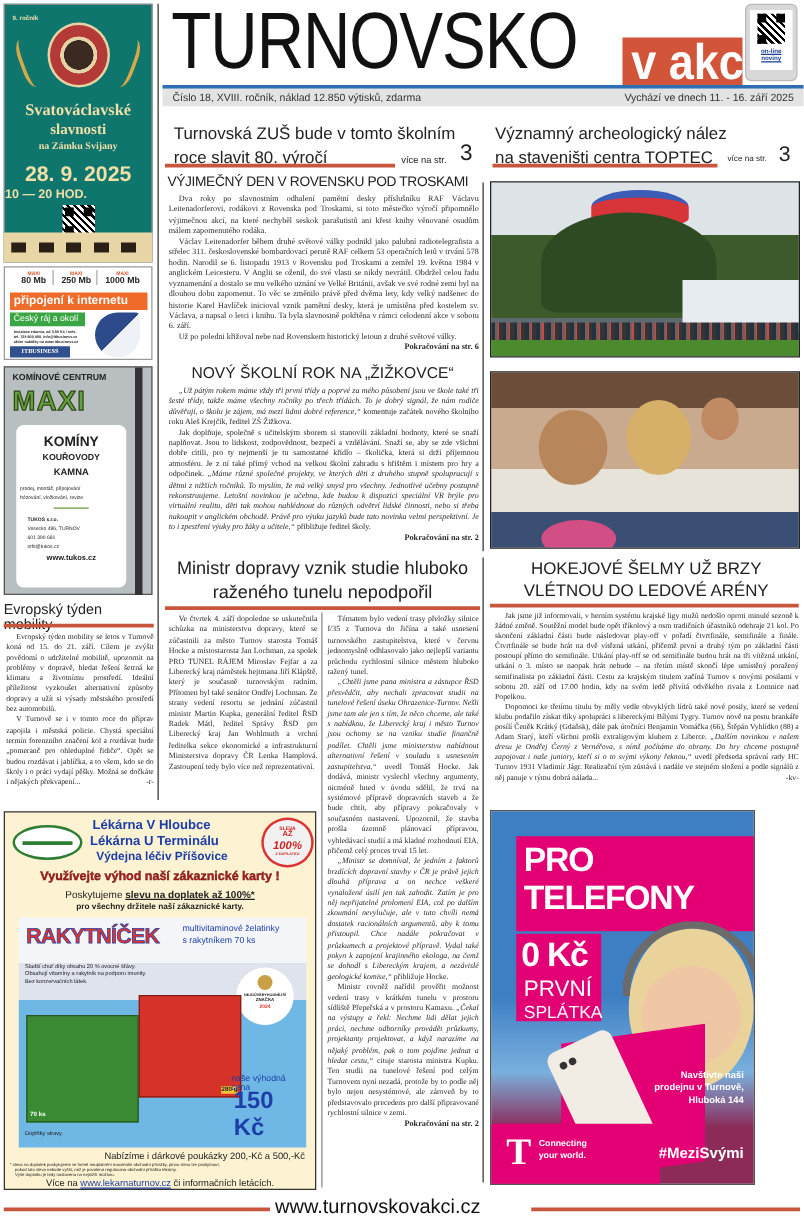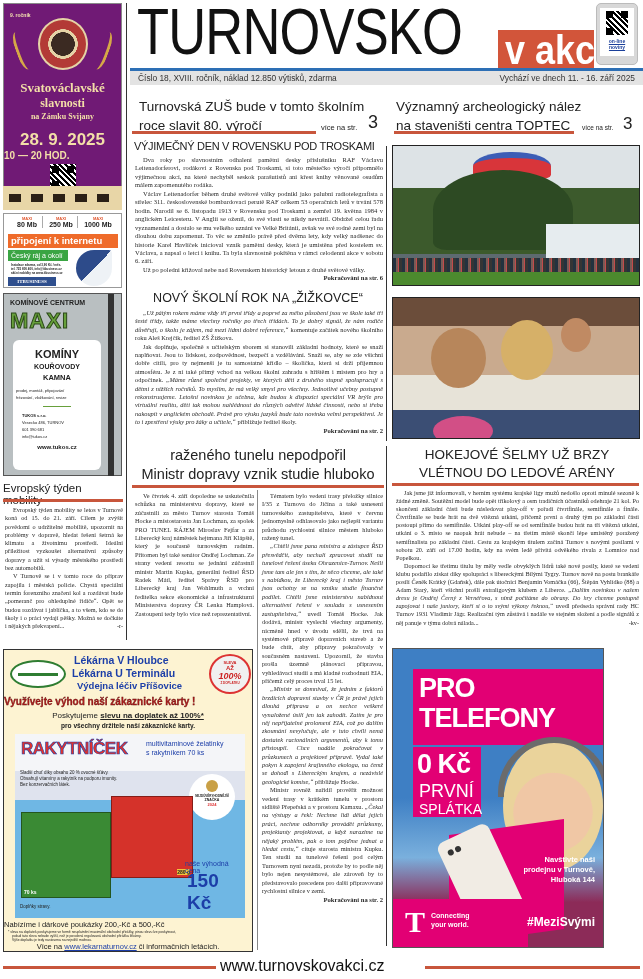--- a/index.html
+++ b/index.html
@@ -14,21 +14,21 @@
 
 #mast-title{left:137px;top:-6px;font-size:64px;letter-spacing:-1px;color:#111;font-family:"Liberation Sans",sans-serif;font-weight:normal;transform:scaleX(0.82);transform-origin:left top;line-height:76px}
 #vakci-box{left:498px;top:30px;width:96px;height:38px;background:#d2553a}
 #vakci-text{left:505px;top:28px;font-size:40px;font-weight:bold;color:#fff;font-family:"Liberation Sans",sans-serif;line-height:44px;transform:scaleX(0.9);transform-origin:left top}
 #blue-bar{left:130px;top:68px;width:513px;height:3px;background:#2d6fb5}
 #info-bar{left:130px;top:71px;width:513px;height:14px;background:#e3e3e3;font-size:8.4px;line-height:14px;color:#333}
 .tablet{left:596px;top:3px;width:42px;height:62px;background:#d8d8d8;border-radius:5px;border:1px solid #bbb}
 .tablet-screen{left:600px;top:8px;width:34px;height:48px;background:#fff}
 .qr{background:repeating-linear-gradient(90deg,#000 0 2px,#fff 2px 3px),#000}
 
-.ad1{left:3px;top:3px;width:119px;height:207px;background:#701a75;border:1px solid #888}
+.ad1{left:3px;top:3px;width:119px;height:207px;background:#0f766e;border:1px solid #888}
 .ad1-bottom{left:3px;top:186px;width:119px;height:24px;background:#e8d6a7}
 .ad2{left:3px;top:213px;width:119px;height:75px;border:1px solid #999;background:#fff}
 .ad3{left:3px;top:293px;width:119px;height:183px;border:1px solid #555;background:#b9bfc1}
 .mob-title{left:3px;top:482px;width:120px;font-size:11.5px;font-family:"Liberation Sans",sans-serif;color:#222}
 .vert{width:1px;background:#333}
 .headline{font-family:"Liberation Sans",sans-serif;color:#222}
 </style>
 </head>
 <body>
 
@@ -163,22 +163,22 @@
   <div style="position:absolute;left:0;top:112px;width:248px;height:14px;background:repeating-linear-gradient(90deg,#23323f 0 3px,#7a5b56 3px 5px,#c34b4b 5px 6px,#353535 6px 9px)"></div>
 </div>
 <div class="abs" style="left:392px;top:297px;width:248px;height:142px;border:1px solid #222;overflow:hidden;background:linear-gradient(#6b4d3a 0 20%,#c9aa8e 20% 55%,#e7e3d8 55% 80%,#3b4e74 80%)">
   <div style="position:absolute;left:38px;top:30px;width:55px;height:60px;border-radius:50%;background:#b7865b"></div>
   <div style="position:absolute;left:108px;top:22px;width:52px;height:60px;border-radius:50%;background:#d6b068"></div>
   <div style="position:absolute;left:168px;top:20px;width:30px;height:34px;border-radius:50%;background:#c08a63"></div>
   <div style="position:absolute;left:40px;top:118px;width:60px;height:30px;border-radius:50%;background:#d24f86"></div>
 </div>
 
 <div class="abs headline" style="left:130px;top:446px;width:256px;text-align:center;font-size:14.5px;line-height:19px">
+  <div>Ministr dopravy vznik studie hluboko</div>
   <div>raženého tunelu nepodpořil</div>
-  <div>Ministr dopravy vznik studie hluboko</div>
 </div>
 <div class="abs redline" style="left:132px;top:485px;width:252px;height:3px"></div>
 <div class="abs body-text" style="left:135px;top:492px;width:119px;font-size:6.3px;line-height:8.4px">
   <p>Ve čtvrtek 4. září dopoledne se uskutečnila schůzka na ministerstvu dopravy, které se zúčastnili za město Turnov starosta Tomáš Hocke a místostarosta Jan Lochman, za spolek PRO TUNEL RÁJEM Miroslav Fejfar a za Liberecký kraj náměstek hejtmana Jiří Klápště, který je současně turnovským radním. Přítomen byl také senátor Ondřej Lochman. Ze strany vedení resortu se jednání zúčastnil ministr Martin Kupka, generální ředitel ŘSD Radek Mátl, ředitel Správy ŘSD pro Liberecký kraj Jan Wohlmuth a vrchní ředitelka sekce ekonomické a infrastrukturní Ministerstva dopravy ČR Lenka Hamplová. Zastoupení tedy bylo více než reprezentativní.</p>
 </div>
 <div class="abs vert" style="left:257px;top:490px;height:150px;background:#888"></div>
 <div class="abs body-text" style="left:262px;top:492px;width:121px;font-size:6.3px;line-height:8.4px">
   <p>Tématem bylo vedení trasy přeložky silnice I/35 z Turnova do Jičína a také usnesení turnovského zastupitelstva, které v červnu jednomyslně odhlasovalo jako nejlepší variantu průchodu rychlostní silnice městem hluboko ražený tunel.</p>
   <p><span class="ital">„Chtěli jsme pana ministra a zástupce ŘSD přesvědčit, aby nechali zpracovat studii na tunelové řešení úseku Ohrazenice-Turnov. Nešli jsme tam ale jen s tím, že něco chceme, ale také s nabídkou, že Liberecký kraj i město Turnov jsou ochotny se na vzniku studie finančně podílet. Chtěli jsme ministerstvu nabídnout alternativní řešení v souladu s usnesením zastupitelstva,“</span><span> uvedl Tomáš Hocke. Jak dodává, ministr vyslechl všechny argumenty, nicméně hned v úvodu sdělil, že trvá na systémové přípravě dopravních staveb a že bude chtít, aby přípravy pokračovaly v současném nastavení. Upozornil, že stavba prošla územně plánovací přípravou, vyhledávací studií a má kladné rozhodnutí EIA, přičemž celý proces trval 15 let.</span></p>
   <p><span class="ital">„Ministr se domníval, že jedním z faktorů brzdících dopravní stavby v ČR je právě jejich dlouhá příprava a on nechce veškeré vynaložené úsilí jen tak zahodit. Zatím je pro něj nepřijatelné prolomení EIA, což po dalším zkoumání nevylučuje, ale v tuto chvíli nemá dostatek racionálních argumentů, aby k tomu přistoupil. Chce nadále pokračovat v průzkumech a projektové přípravě. Vydal také pokyn k zapojení krajinného ekologa, na čemž se dohodl s Libereckým krajem, a nezávislé geologické komise,“</span><span> přibližuje Hocke.</span></p>
@@ -202,21 +202,21 @@
   <div style="position:absolute;left:14px;top:23px;width:40px;height:3px;background:#2f7d32"></div>
   <div style="position:absolute;left:70px;top:4px;font-size:10.5px;font-weight:bold;color:#1c3ea8;font-family:'Liberation Sans',sans-serif">Lékárna V Hloubce</div>
   <div style="position:absolute;left:68px;top:17px;font-size:10.5px;font-weight:bold;color:#1c3ea8;font-family:'Liberation Sans',sans-serif">Lékárna U Terminálu</div>
   <div style="position:absolute;left:73px;top:30px;font-size:9.5px;font-weight:bold;color:#1c3ea8;font-family:'Liberation Sans',sans-serif">Výdejna léčiv Příšovice</div>
   <div style="position:absolute;left:205px;top:4px;width:42px;height:40px;border-radius:50%;background:#f1f1f1;border:2px solid #d33;text-align:center;font-family:'Liberation Sans',sans-serif;font-weight:bold;color:#c22">
     <div style="font-size:4px;margin-top:4px">SLEVA</div>
     <div style="font-size:6px">AŽ</div>
     <div style="font-size:9px;font-style:italic">100%</div>
     <div style="font-size:3px">Z DOPLATKU</div>
   </div>
-  <div style="position:absolute;left:0;top:46px;width:248px;text-align:left;font-size:10px;font-weight:bold;color:#b01c1c;font-family:'Liberation Sans',sans-serif;-webkit-text-stroke:0.3px #5a0c0c">Využívejte výhod naší zákaznické karty !</div>
+  <div style="position:absolute;left:0;top:46px;width:248px;text-align:center;font-size:10px;font-weight:bold;color:#b01c1c;font-family:'Liberation Sans',sans-serif;-webkit-text-stroke:0.3px #5a0c0c">Využívejte výhod naší zákaznické karty !</div>
   <div style="position:absolute;left:0;top:61px;width:248px;text-align:center;font-size:8px;font-family:'Liberation Sans',sans-serif"><span>Poskytujeme </span><span style="font-weight:bold;text-decoration:underline">slevu na doplatek až 100%*</span></div>
   <div style="position:absolute;left:0;top:72px;width:248px;text-align:center;font-size:6.6px;font-weight:bold;font-family:'Liberation Sans',sans-serif">pro všechny držitele naší zákaznické karty.</div>
   <div style="position:absolute;left:11px;top:84px;width:230px;height:184px;background:linear-gradient(#f4f5f8 0 20%,#dfe3ee 20% 36%,#6fb7e4 36%)">
     <div style="position:absolute;left:6px;top:5px;font-size:17px;font-weight:bold;font-family:'Liberation Sans',sans-serif;color:#e4322b;-webkit-text-stroke:0.6px #1c3ea8;letter-spacing:-0.5px">RAKYTNÍČEK</div>
     <div style="position:absolute;left:131px;top:6px;font-size:7px;color:#1c3ea8;font-family:'Liberation Sans',sans-serif">multivitaminové želatinky</div>
     <div style="position:absolute;left:131px;top:15px;font-size:7px;color:#1c3ea8;font-family:'Liberation Sans',sans-serif">s rakytníkem 70 ks</div>
     <div style="position:absolute;left:5px;top:36px;font-size:4.5px;font-family:'Liberation Sans',sans-serif">Sladší chuť díky obsahu 20 % ovocné šťávy.</div>
     <div style="position:absolute;left:5px;top:42px;font-size:4.5px;font-family:'Liberation Sans',sans-serif">Obsahují vitamíny a rakytník na podporu imunity.</div>
     <div style="position:absolute;left:5px;top:48px;font-size:4.5px;font-family:'Liberation Sans',sans-serif">Bez konzervačních látek.</div>
     <div style="position:absolute;left:174px;top:40px;width:46px;height:46px;border-radius:50%;background:#fff;text-align:center;font-family:'Liberation Sans',sans-serif;font-weight:bold">
@@ -228,21 +228,21 @@
     <div style="position:absolute;left:6px;top:78px;width:90px;height:86px;background:#3a8a34;border:1px solid #24561f">
       <div style="position:absolute;left:2px;bottom:2px;font-size:5px;color:#fff;font-weight:bold;font-family:'Liberation Sans',sans-serif">70 ks</div>
     </div>
     <div style="position:absolute;left:96px;top:62px;width:82px;height:82px;background:#d5322a;border:1px solid #851d18">
       <div style="position:absolute;right:2px;bottom:2px;font-size:5px;color:#222;background:#f2c33b;font-weight:bold;font-family:'Liberation Sans',sans-serif">280 g</div>
     </div>
     <div style="position:absolute;left:5px;top:170px;font-size:4.5px;font-family:'Liberation Sans',sans-serif">Doplňky stravy.</div>
     <div style="position:absolute;left:170px;top:126px;font-size:7px;color:#1c3ea8;font-family:'Liberation Sans',sans-serif">naše výhodná cena</div>
     <div style="position:absolute;left:172px;top:136px;font-size:19px;font-weight:bold;color:#1c3ea8;font-family:'Liberation Sans',sans-serif">150 Kč</div>
   </div>
-  <div style="position:absolute;left:0;top:270px;width:285px;text-align:left;font-size:7.5px;font-family:'Liberation Sans',sans-serif">Nabízíme i dárkové poukázky 200,-Kč a 500,-Kč</div>
+  <div style="position:absolute;left:0;top:270px;width:240px;text-align:right;font-size:7.5px;font-family:'Liberation Sans',sans-serif">Nabízíme i dárkové poukázky 200,-Kč a 500,-Kč</div>
   <div style="position:absolute;left:4px;top:280px;font-size:3.4px;font-family:'Liberation Sans',sans-serif">* sleva na doplatek poskytujeme ve formě neuplatnění maximální obchodní přirážky, pinou slevu lze poskytnout,</div>
   <div style="position:absolute;left:8px;top:284px;font-size:3.4px;font-family:'Liberation Sans',sans-serif">pokud tato sleva nebude vyšší, než je povolená regulovaná obchodní přirážka lékárny.</div>
   <div style="position:absolute;left:8px;top:288px;font-size:3.4px;font-family:'Liberation Sans',sans-serif">Výše doplatku je tedy nastavena na nejnižší možnou.</div>
   <div style="position:absolute;left:0;top:292px;width:248px;text-align:center;font-size:7.5px;font-family:'Liberation Sans',sans-serif">
     <span>Více na </span><a style="color:#1c3ea8;text-decoration:underline">www.lekarnaturnov.cz</a><span> či informačních letácích.</span>
   </div>
 </div>
 <div class="abs vert" style="left:257px;top:640px;height:310px;background:#888"></div>
 
 <div class="abs" style="left:392px;top:648px;width:212px;height:300px;background:linear-gradient(#3e7fc4 0 50%,#7ab0dd 70%,#8c2b58 85%);overflow:hidden;border:1px solid #555">

